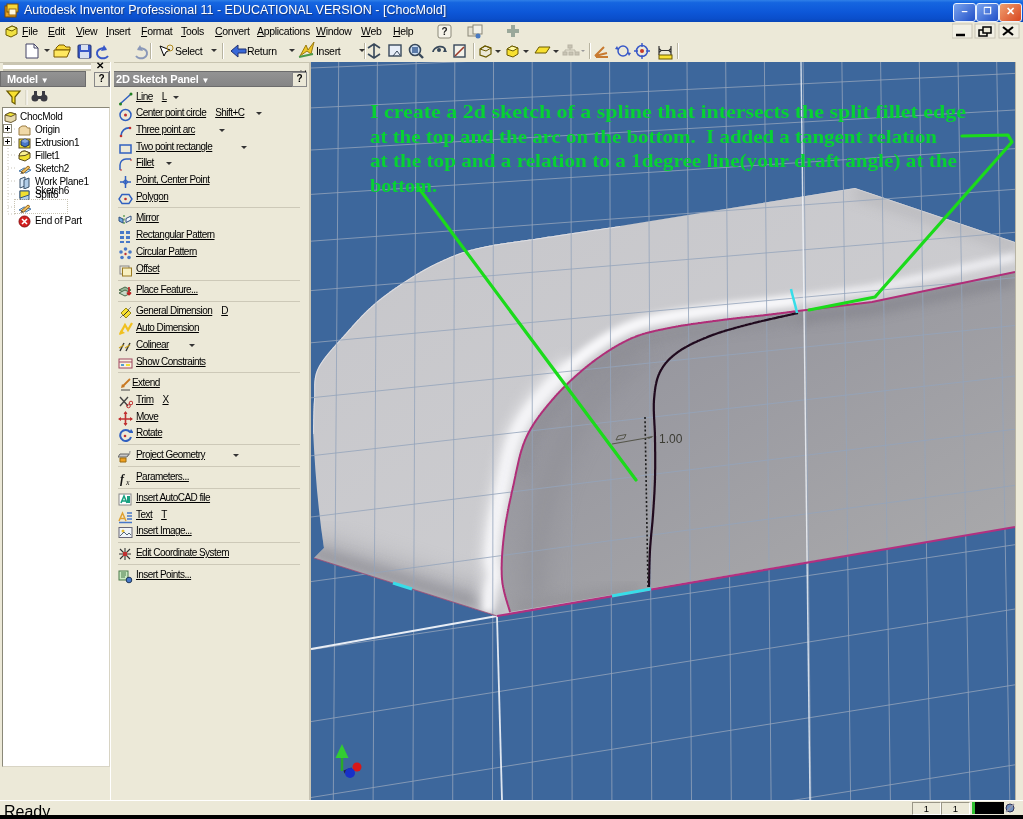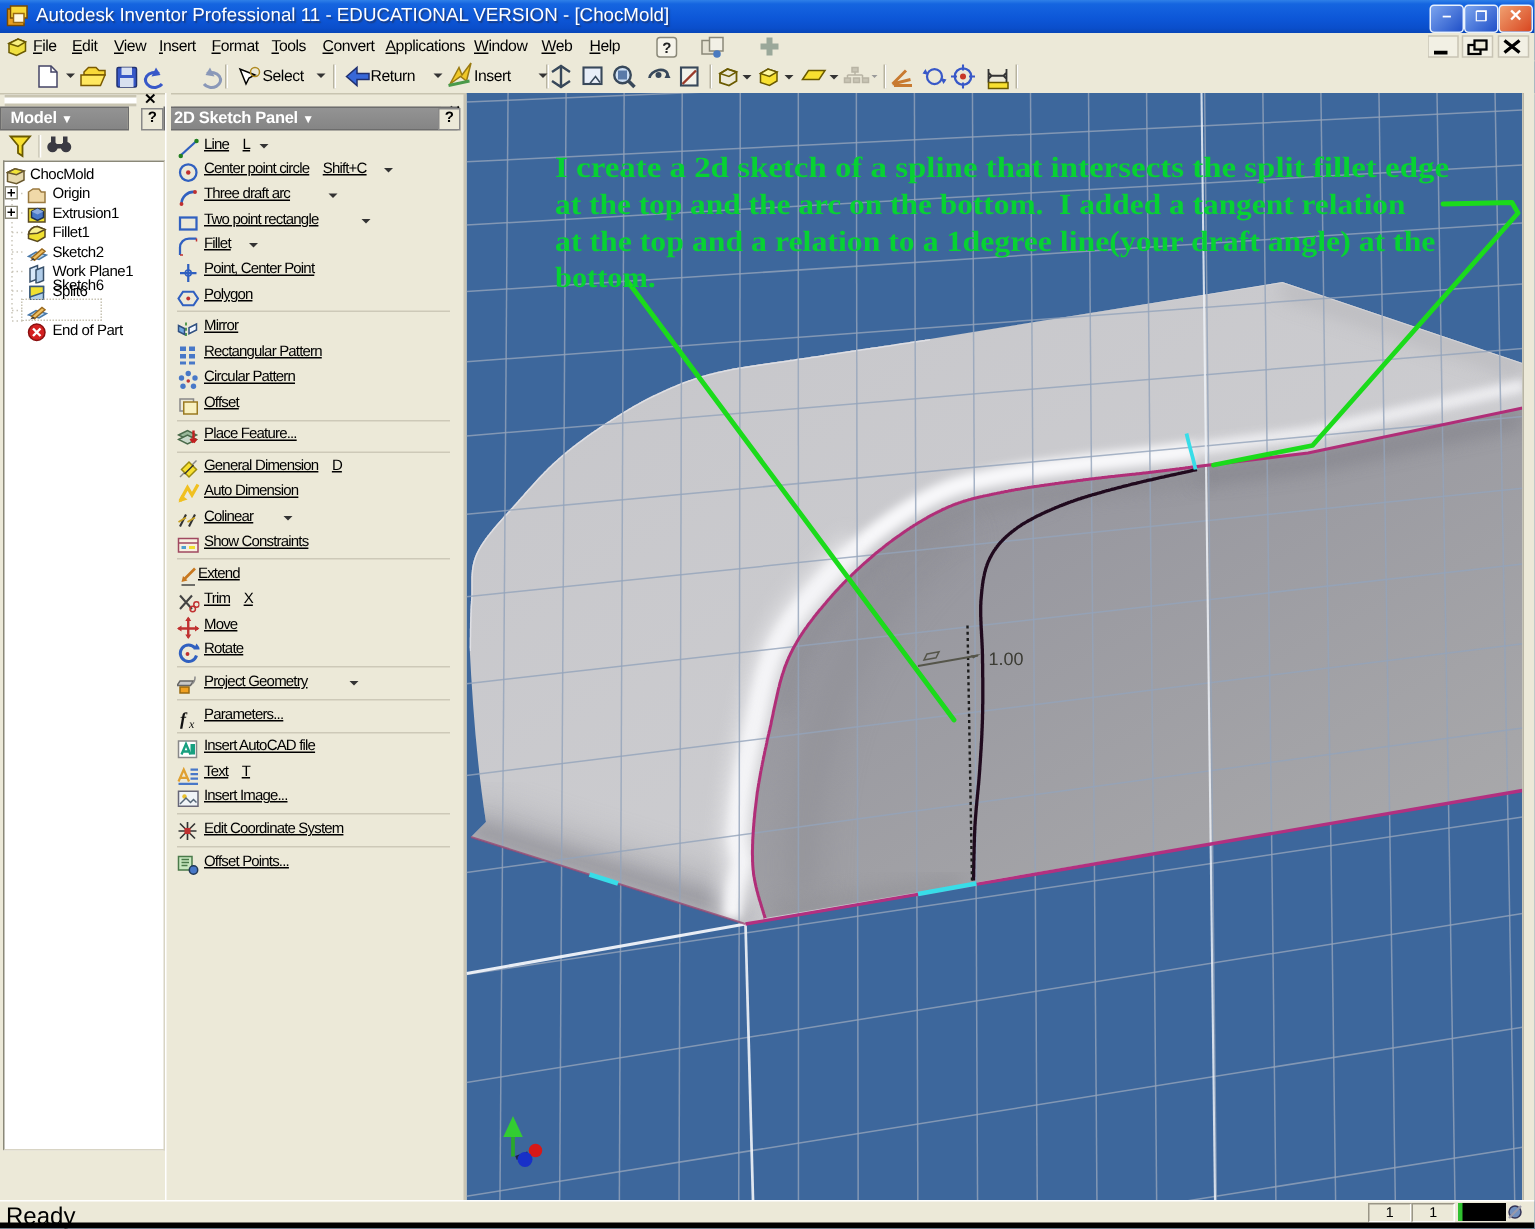--- a/index.html
+++ b/index.html
@@ -263,21 +263,21 @@
 <svg class="abs" style="left:118px;top:107px" width="15" height="15" viewBox="0 0 15 15">
     <circle cx="7.5" cy="8" r="5.5" fill="none" stroke="#3060c0" stroke-width="1.5"></circle>
     <circle cx="7.5" cy="8" r="1.5" fill="#c03030"></circle>
   </svg>
 <div class="pitem" style="left:136px;top:107px">Center point circle<span style="margin-left:9px">Shift+C</span></div>
 <svg class="abs" style="left:118px;top:124px" width="15" height="15" viewBox="0 0 15 15">
     <path d="M3,12 a8,8 0 0 1 9,-8" fill="none" stroke="#3060c0" stroke-width="1.7"></path>
     <circle cx="3" cy="12" r="1.3" fill="#c03030"></circle>
     <circle cx="12" cy="4" r="1.3" fill="#c03030"></circle>
   </svg>
-<div class="pitem" style="left:136px;top:124px">Three draft arc</div>
+<div class="pitem" style="left:136px;top:124px">Three point arc</div>
 <svg class="abs" style="left:118px;top:141px" width="15" height="15" viewBox="0 0 15 15">
     <rect x="2" y="4" width="11" height="8" fill="none" stroke="#3060c0" stroke-width="1.5"></rect>
   </svg>
 <div class="pitem" style="left:136px;top:141px">Two point rectangle</div>
 <svg class="abs" style="left:118px;top:157px" width="15" height="15" viewBox="0 0 15 15">
     <path d="M2,13 v-5 a6,6 0 0 1 6,-6 h5" fill="none" stroke="#3060c0" stroke-width="1.5"></path>
     <path d="M2,13 l2,0 M13,2 l0,2" stroke="#c03030"></path>
   </svg>
 <div class="pitem" style="left:136px;top:157px">Fillet</div>
 <svg class="abs" style="left:118px;top:174px" width="15" height="15" viewBox="0 0 15 15">
@@ -406,21 +406,21 @@
 <svg class="abs" style="left:118px;top:547px" width="15" height="15" viewBox="0 0 15 15">
     <path d="M2,12 L12,2 M2,2 l10,10 M7,1 v12 M1,7 h12" stroke="#333" stroke-width="1.1"></path>
     <rect x="5" y="5" width="4" height="4" fill="#c03030"></rect>
   </svg>
 <div class="pitem" style="left:136px;top:547px">Edit Coordinate System</div>
 <svg class="abs" style="left:118px;top:569px" width="15" height="15" viewBox="0 0 15 15">
     <rect x="1" y="2" width="9" height="9" fill="#c8e8c0" stroke="#4a7a4a"></rect>
     <path d="M3,4 h5 M3,6 h5 M3,8 h4" stroke="#4a7a4a"></path>
     <circle cx="11" cy="11" r="2.8" fill="#4878c8" stroke="#203858"></circle>
   </svg>
-<div class="pitem" style="left:136px;top:569px">Offset Points...</div>
+<div class="pitem" style="left:136px;top:569px">Insert Points...</div>
 <svg class="abs" style="left:172px;top:95px" width="8" height="6">
     <path d="M1,1 l3,3 3,-3" fill="#333"></path>
   </svg>
 <svg class="abs" style="left:255px;top:111px" width="8" height="6">
     <path d="M1,1 l3,3 3,-3" fill="#333"></path>
   </svg>
 <svg class="abs" style="left:218px;top:128px" width="8" height="6">
     <path d="M1,1 l3,3 3,-3" fill="#333"></path>
   </svg>
 <svg class="abs" style="left:240px;top:145px" width="8" height="6">

